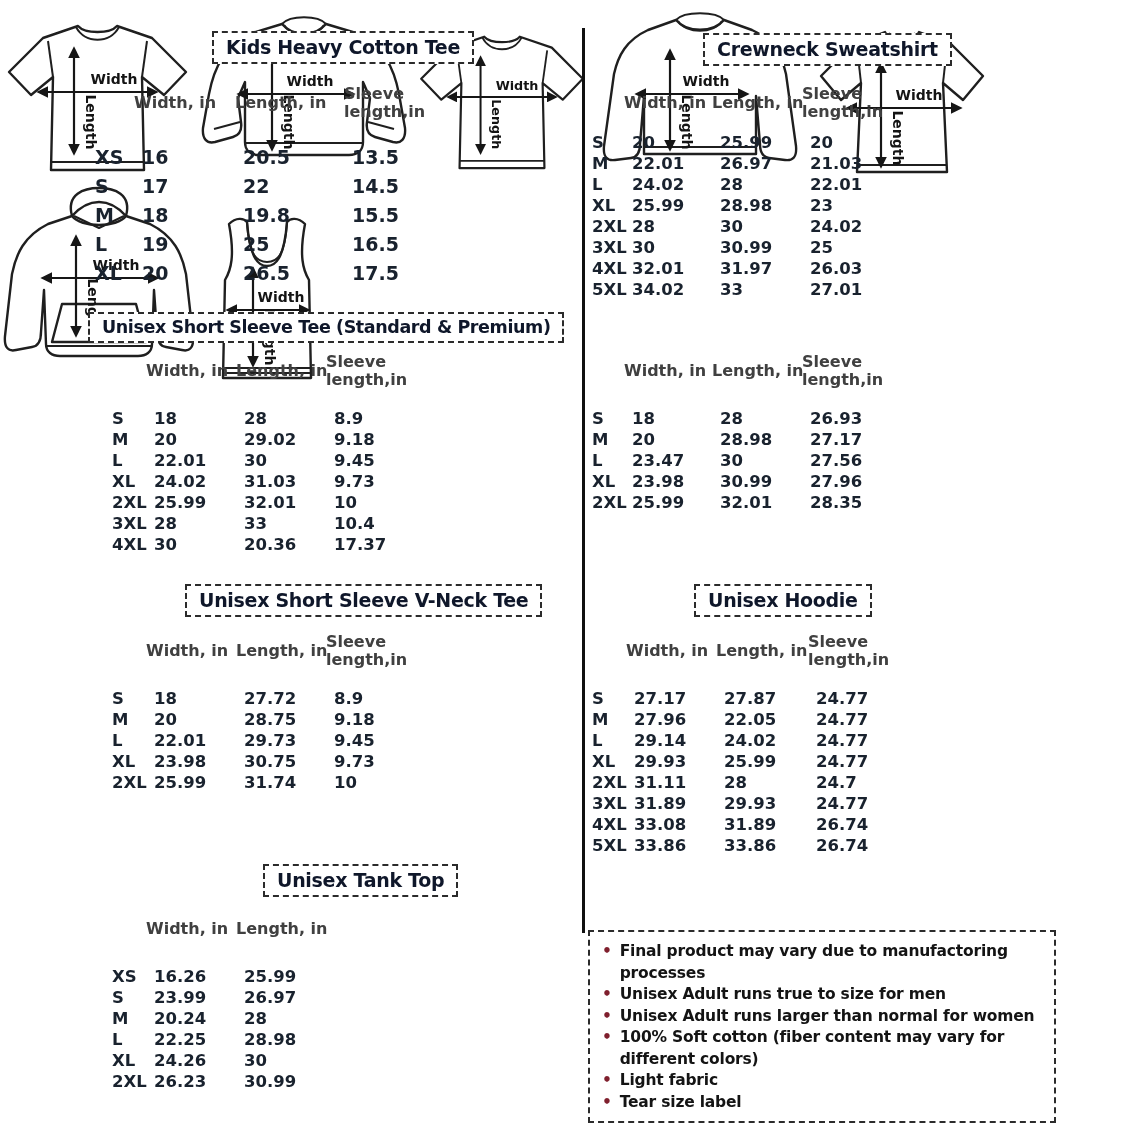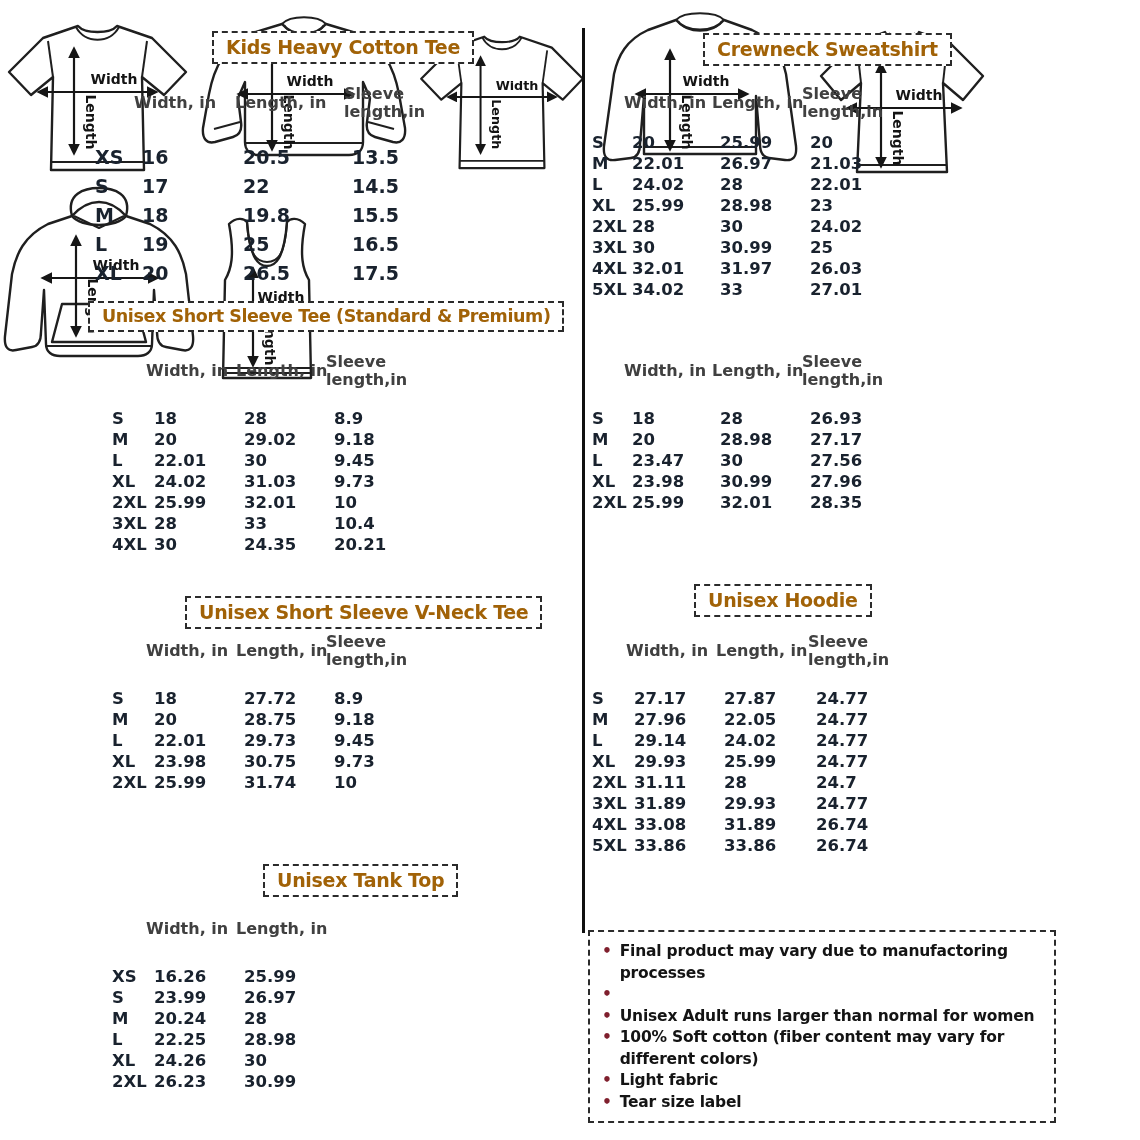--- a/index.html
+++ b/index.html
@@ -2,21 +2,21 @@
 <html><head>
 <meta charset="utf-8">
 <style>
   html,body{margin:0;padding:0;background:#fff;}
   #page{position:relative;width:1140px;height:1140px;background:#fff;overflow:hidden;
         font-family:"DejaVu Sans",sans-serif;color:#19222e;}
 
   
   .title-box{position:absolute;border:2px dashed #2b2b2b;background:#fff;
              padding:3px 12px 4px;white-space:nowrap;
-             font-weight:700;font-size:19px;letter-spacing:-0.3px;color:#a16207;}
+             font-weight:700;font-size:19px;letter-spacing:-0.3px;color:#0f172a;}
   .title-box.long{font-size:17.5px;letter-spacing:-0.4px;}
 
   
   .size-table{position:absolute;}
   .thead,.tr{display:grid;grid-template-columns:var(--cols);align-items:center;}
   .thead{height:42px;margin-bottom:16px;}
   .size-table.crew .thead{margin-bottom:8px;}
   .size-table.kids .thead{margin-bottom:18px;}
   .th{font-weight:700;font-size:16px;color:#404040;white-space:pre-line;
       line-height:18px;text-indent:0;margin-left:-8px;}
@@ -51,22 +51,22 @@
 <body>
 
 <div id="page">
 
   
   <div class="divider" style="left:582px;top:28px;width:3px;height:905px;"></div>
 
   
   <div class="title-box" style="left:212px;top:31px;">Kids Heavy Cotton Tee</div>
   <div class="title-box" style="left:703px;top:33px;">Crewneck Sweatshirt</div>
-  <div class="title-box long" style="left:88px;top:301px;">Unisex Short Sleeve Tee (Standard &amp; Premium)</div>
-  <div class="title-box" style="left:185px;top:584px;margin-top:12px;">Unisex Short Sleeve V-Neck Tee</div>
+  <div class="title-box long" style="left:88px;top:312px;">Unisex Short Sleeve Tee (Standard &amp; Premium)</div>
+  <div class="title-box" style="left:185px;top:584px;">Unisex Short Sleeve V-Neck Tee</div>
   <div class="title-box" style="left:263px;top:864px;">Unisex Tank Top</div>
   <div class="title-box" style="left:694px;top:584px;">Unisex Hoodie</div>
 
   
   
   <div class="size-table kids" style="left:95px;top:82px;--cols:47px 101px 109px 88px;">
     <div class="thead">
       <span class="th"></span>
       <span class="th">Width, in</span>
       <span class="th">Length, in</span>
@@ -210,22 +210,22 @@
         </div>
         <div class="tr">
           <span class="td size">3XL</span>
           <span class="td">28</span>
           <span class="td">33</span>
           <span class="td">10.4</span>
         </div>
         <div class="tr">
           <span class="td size">4XL</span>
           <span class="td">30</span>
-          <span class="td">24.35</span>
-          <span class="td">20.21</span>
+          <span class="td">20.36</span>
+          <span class="td">17.37</span>
         </div>
       </div>
   </div>
 
   
   <div class="size-table" style="left:592px;top:350px;--cols:40px 88px 90px 88px;">
     <div class="thead">
       <span class="th"></span>
       <span class="th">Width, in</span>
       <span class="th">Length, in</span>
@@ -539,20 +539,21 @@
   </svg>
 
   
   <div class="notes-box" style="left:588px;top:930px;width:468px;min-height:140px;">
       <div class="note">
         <span class="bullet">•</span>
         <span>Final product may vary due to manufactoring processes</span>
       </div>
       <div class="note">
         <span class="bullet">•</span>
+        <span>Unisex Adult runs true to size for men</span>
       </div>
       <div class="note">
         <span class="bullet">•</span>
         <span>Unisex Adult runs larger than normal for women</span>
       </div>
       <div class="note">
         <span class="bullet">•</span>
         <span>100% Soft cotton (fiber content may vary for different colors)</span>
       </div>
       <div class="note">

